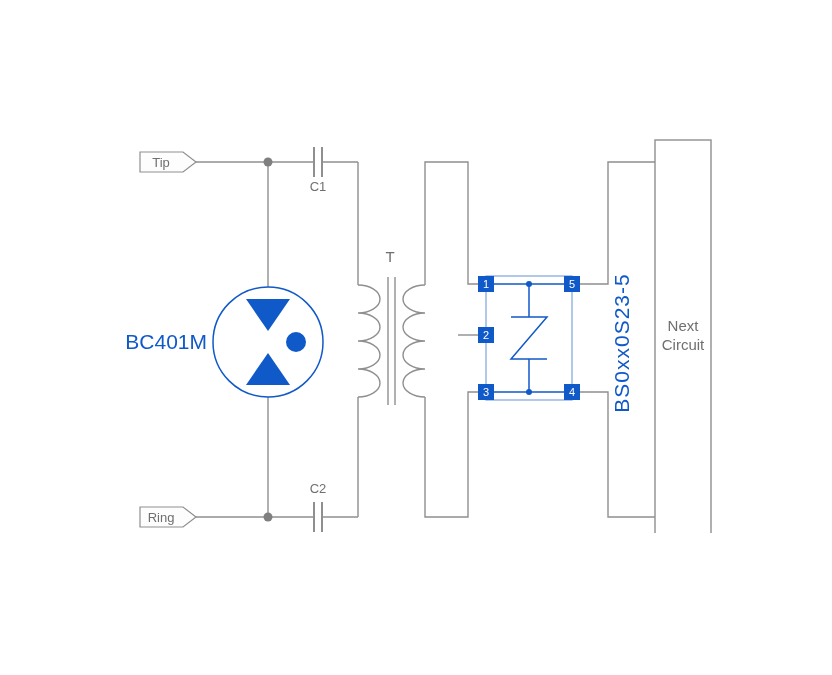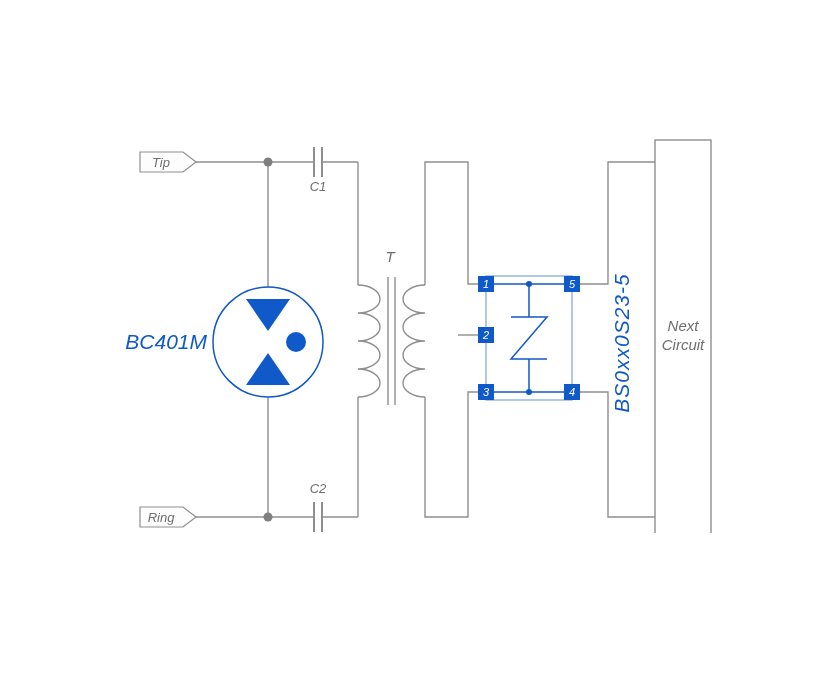--- a/index.html
+++ b/index.html
@@ -3,21 +3,21 @@
 <meta charset="utf-8">
 <style>
   :root{
     --blue:#1059c9;
     --light-blue:#8fb3e2;
     --wire-gray:#8f8f8f;
     --text-gray:#6f6f6f;
     --bg:#ffffff;
   }
   html,body{margin:0;padding:0;background:var(--bg,#fff);}
-  .canvas{position:relative;width:832px;height:533px;background:var(--bg,#fff);overflow:hidden;font-style:italic;}
+  .canvas{position:relative;width:832px;height:533px;background:var(--bg,#fff);overflow:hidden;}
   text{font-family:"Liberation Sans",sans-serif;}
   .wire{fill:none;stroke:var(--wire-gray,#8f8f8f);stroke-width:1.4;}
   .plate{fill:none;stroke:var(--wire-gray,#8f8f8f);stroke-width:2;}
   .tag{fill:#fdfdfd;stroke:var(--wire-gray,#8f8f8f);stroke-width:1.2;}
   .gray-label{fill:var(--text-gray,#6f6f6f);font-size:13px;}
   .gray-label-md{fill:var(--text-gray,#6f6f6f);font-size:15px;}
   .junction{fill:#7f7f7f;stroke:none;}
   .blue-fill{fill:var(--blue,#1059c9);stroke:none;}
   .blue-line{fill:none;stroke:var(--blue,#1059c9);stroke-width:1.5;}
   .protector-ring{fill:#ffffff;stroke:var(--blue,#1059c9);stroke-width:1.5;}

